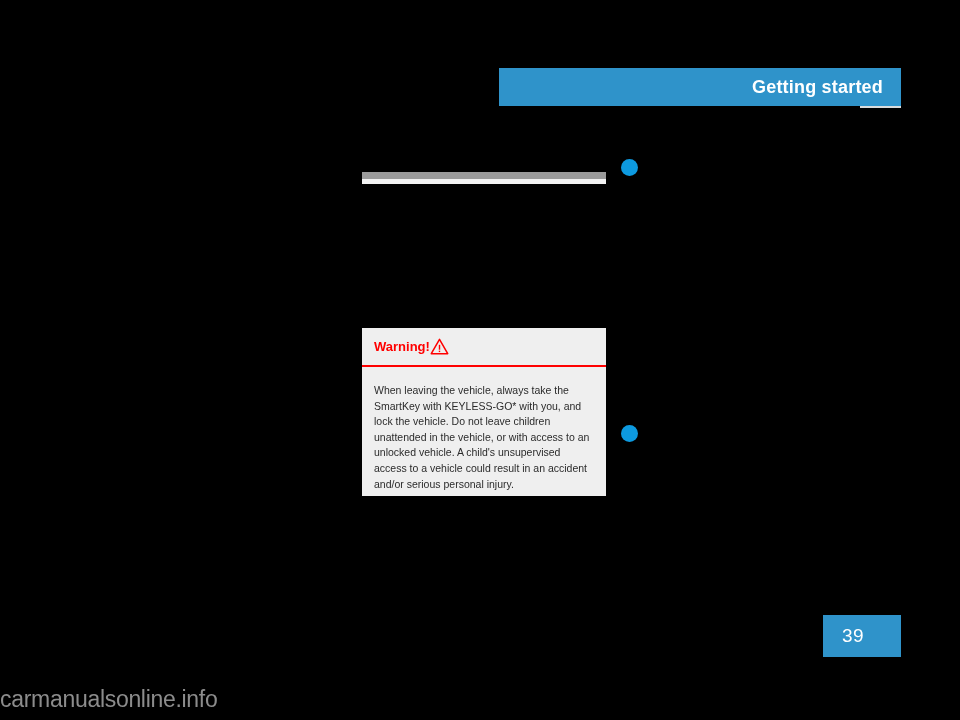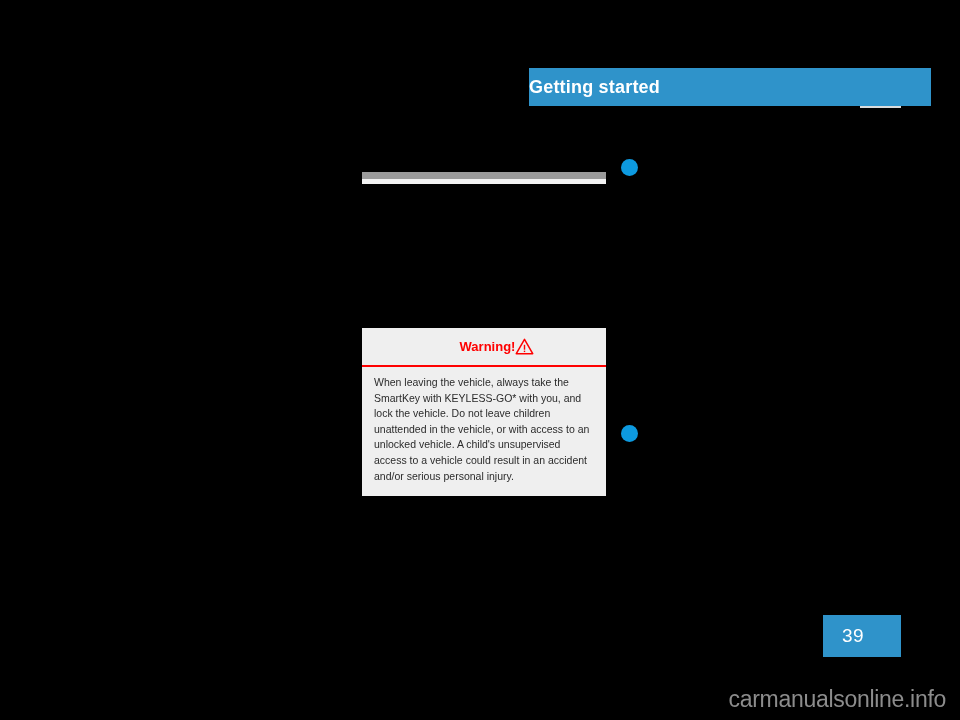--- a/index.html
+++ b/index.html
@@ -20,28 +20,28 @@
     position: absolute;
     left: 0; top: 0;
     width: 960px;
     height: 720px;
     background: #000000;
   }
 
   
   .header-banner {
     position: absolute;
-    left: 529px;
+    left: 499px;
     top: 68px;
     width: 402px;
     height: 38px;
     background: #2f93ca;
     display: flex;
     align-items: center;
-    justify-content: flex-start;
+    justify-content: flex-end;
     box-sizing: border-box;
     padding-right: 18px;
   }
   .header-title {
     color: #ffffff;
     font-size: 18px;
     font-weight: bold;
     letter-spacing: 0.2px;
     white-space: nowrap;
   }
@@ -91,43 +91,42 @@
     width: 244px;
     height: 168px;
     background: #efefef;
     box-sizing: border-box;
   }
   .warning-head {
     position: relative;
     height: 37px;
     display: flex;
     align-items: center;
-    justify-content: center;
+    justify-content: flex-start;
     padding: 0 3px 0 12px;
     box-sizing: border-box;
-    margin-left: 17px;
   }
   .warning-title {
     color: #ff0000;
     font-size: 13px;
     font-weight: bold;
     line-height: 1;
   }
   .warning-icon {
     display: block;
     width: 19px;
     height: 17px;
   }
   .warning-divider {
     height: 2px;
     background: #ff0000;
     margin: 0;
   }
   .warning-body {
-    padding: 8px 12px 0 12px;
+    padding: 16px 12px 0 12px;
     color: #2b2b2b;
     font-size: 10.5px;
     line-height: 15.6px;
     box-sizing: border-box;
   }
   .warning-body p {
     margin: 0;
   }
 
   
@@ -149,21 +148,21 @@
     font-weight: normal;
     letter-spacing: 0.5px;
   }
 
   
   .watermark {
     position: absolute;
     left: 0;
     top: 686px;
     width: 960px;
-    text-align: right;
+    text-align: left;
     padding-right: 14px;
     box-sizing: border-box;
     color: #8c8c8c;
     font-size: 23px;
     letter-spacing: -0.3px;
     white-space: nowrap;
   }
 </style>
 </head>
 <body>

